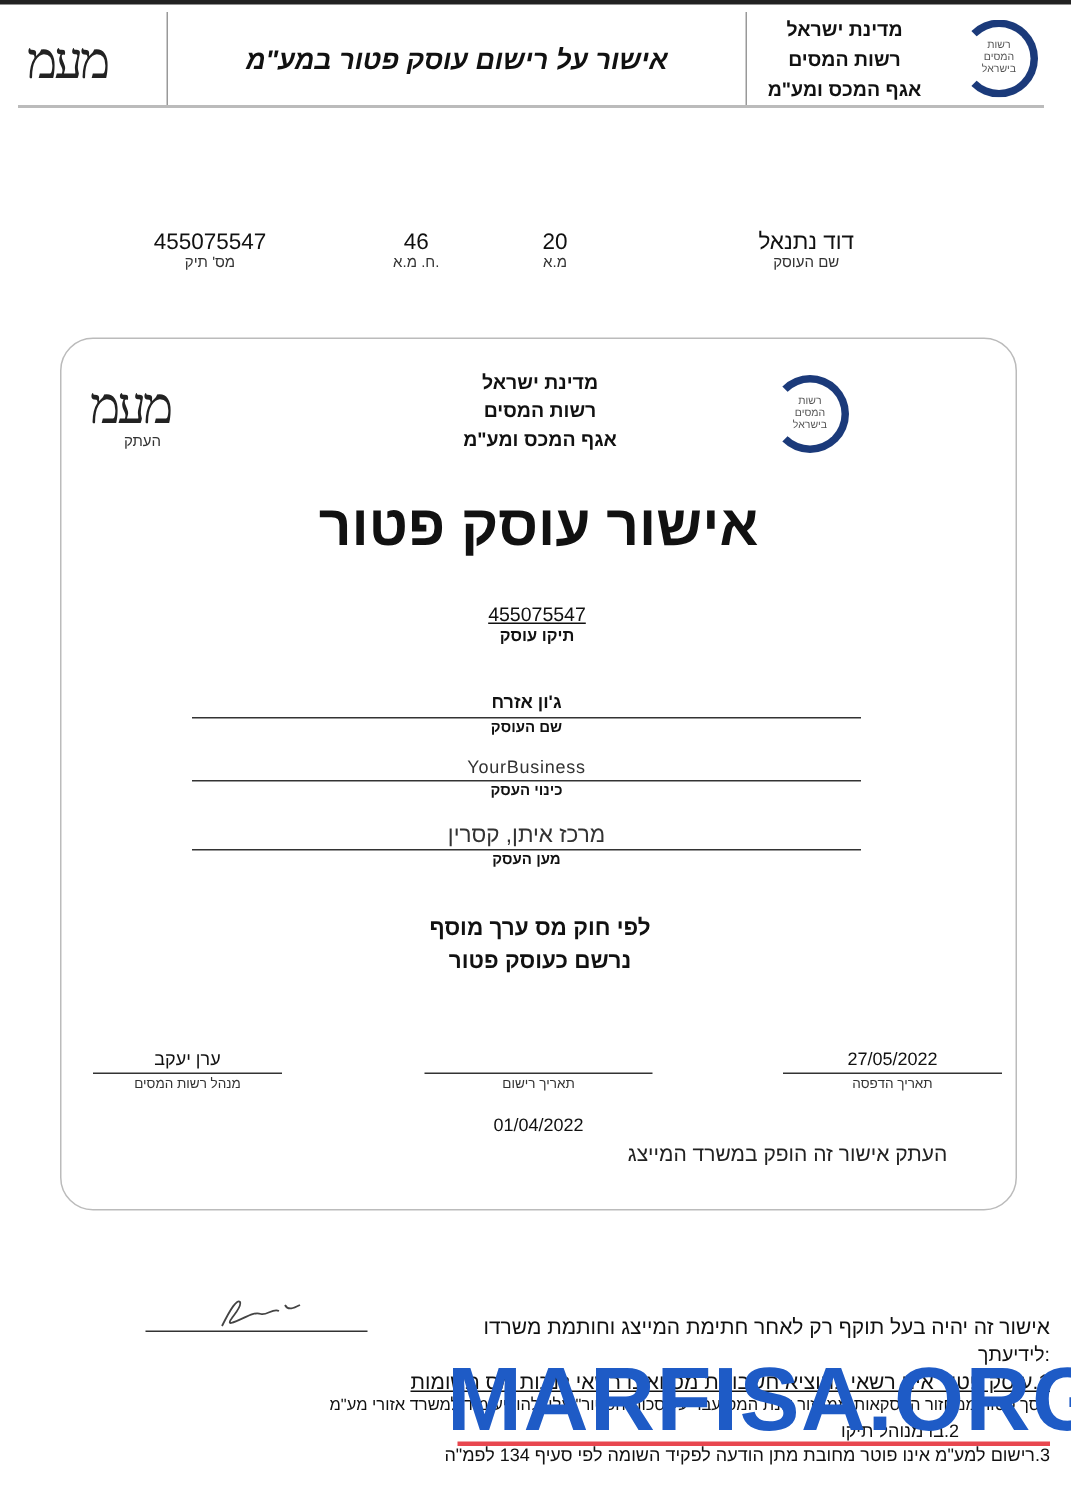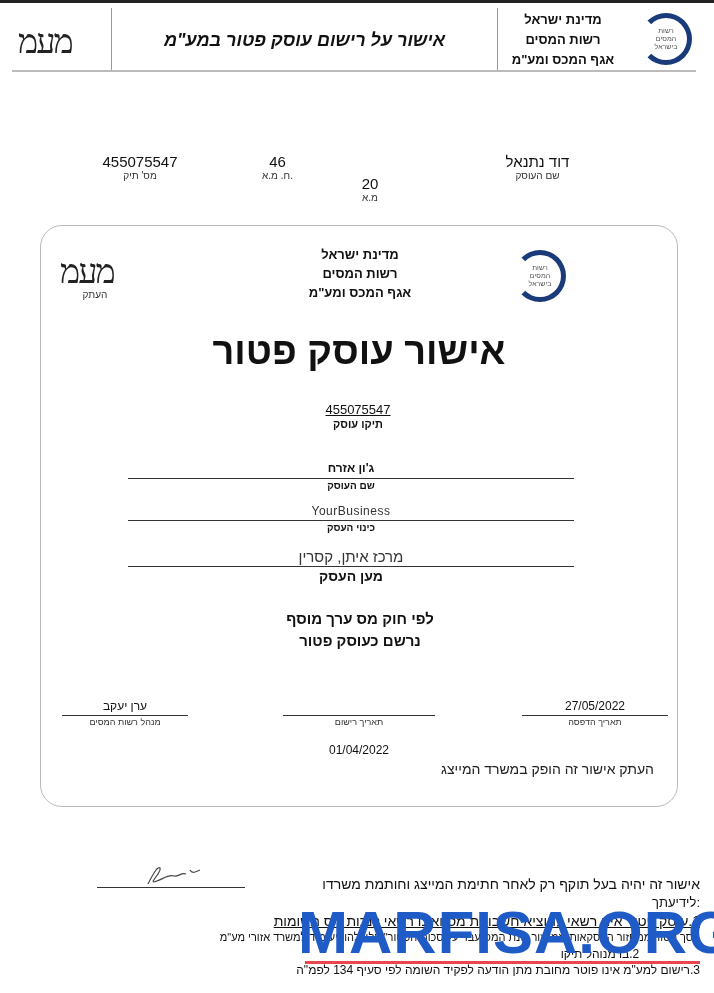--- a/index.html
+++ b/index.html
@@ -39,21 +39,21 @@
 <div class="abs hdr-line"></div>
 
 <div class="abs center" style="left:80px;top:153px;width:120px;">
   <div style="font-size:15px;">455075547</div>
   <div class="lbl rtl">מס' תיק</div>
 </div>
 <div class="abs center" style="left:240px;top:153px;width:75px;">
   <div style="font-size:15px;">46</div>
   <div class="lbl rtl">.ח. מ.א</div>
 </div>
-<div class="abs center" style="left:335px;top:153px;width:70px;margin-top:22px;">
+<div class="abs center" style="left:335px;top:153px;width:70px;">
   <div style="font-size:15px;">20</div>
   <div class="lbl rtl">מ.א</div>
 </div>
 <div class="abs rtl" style="left:480px;top:153px;width:115px;text-align:center;">
   <div style="font-size:15px;">דוד  נתנאל</div>
   <div class="lbl">שם העוסק</div>
 </div>
 
 <div class="abs card"></div>
 <div class="abs logo-mam" style="left:60px;top:254px;">מעמ</div>
@@ -75,40 +75,40 @@
 <div class="abs center rtl bold" style="left:128px;top:461px;width:446px;font-size:12px;">ג'ון אזרח</div>
 <div class="abs uline" style="left:128px;top:478px;width:446px;"></div>
 <div class="abs center rtl bold" style="left:128px;top:480px;width:446px;font-size:10px;">שם העוסק</div>
 
 <div class="abs center" style="left:128px;top:504px;width:446px;font-size:12px;color:#333;letter-spacing:0.5px;">YourBusiness</div>
 <div class="abs uline" style="left:128px;top:520px;width:446px;"></div>
 <div class="abs center rtl bold" style="left:128px;top:522px;width:446px;font-size:10px;">כינוי העסק</div>
 
 <div class="abs center rtl" style="left:128px;top:548px;width:446px;font-size:15px;color:#333;">מרכז איתן, קסרין</div>
 <div class="abs uline" style="left:128px;top:566px;width:446px;"></div>
-<div class="abs center rtl bold" style="left:128px;top:568px;width:446px;font-size:14px;">מען העסק</div>
+<div class="abs center rtl bold" style="left:128px;top:568px;width:446px;font-size:10px;">מען העסק</div>
 
 <div class="abs center rtl bold" style="left:200px;top:608px;width:320px;font-size:15px;line-height:22px;">
   <div>לפי חוק מס ערך מוסף</div>
   <div>נרשם כעוסק פטור</div>
 </div>
 
 <div class="abs center rtl" style="left:62px;top:699px;width:126px;font-size:12px;">ערן יעקב</div>
 <div class="abs uline" style="left:62px;top:715px;width:126px;"></div>
 <div class="abs center rtl" style="left:62px;top:717px;width:126px;font-size:9px;color:#333;">מנהל רשות המסים</div>
 
 <div class="abs center" style="left:283px;top:699px;width:152px;font-size:12px;margin-top:44px;">01/04/2022</div>
 <div class="abs uline" style="left:283px;top:715px;width:152px;"></div>
 <div class="abs center rtl" style="left:283px;top:717px;width:152px;font-size:9px;color:#333;">תאריך רישום</div>
 
 <div class="abs center" style="left:522px;top:699px;width:146px;font-size:12px;">27/05/2022</div>
 <div class="abs uline" style="left:522px;top:715px;width:146px;"></div>
 <div class="abs center rtl" style="left:522px;top:717px;width:146px;font-size:9px;color:#333;">תאריך הדפסה</div>
 
-<div class="abs rtl" style="left:364px;top:761px;width:290px;text-align:right;font-size:14px;color:#222;">העתק אישור זה הופק במשרד המייצג</div>
+<div class="abs rtl" style="left:380px;top:761px;width:290px;text-align:center;font-size:14px;color:#222;">העתק אישור זה הופק במשרד המייצג</div>
 
 <div class="abs" style="left:140px;top:862px;width:70px;height:26px;">
   <svg width="70" height="26" viewBox="0 0 70 26">
       <path d="M8 22 C14 10,18 4,20 6 C22 10,10 20,14 20 C22 18,28 12,34 14 C38 15,42 10,46 12 M50 8 C52 12,56 10,60 8" stroke="#444" stroke-width="1.2" fill="none"></path>
     </svg>
 </div>
 <div class="abs uline" style="left:97px;top:887px;width:148px;"></div>
 <div class="abs rtl" style="left:265px;top:876px;width:435px;text-align:right;font-size:14px;">אישור זה יהיה  בעל תוקף רק לאחר חתימת המייצג וחותמת משרדו</div>
 <div class="abs rtl" style="left:500px;top:895px;width:200px;text-align:right;font-size:13px;">:לידיעתך</div>
 <div class="abs rtl" style="left:200px;top:913px;width:500px;text-align:right;font-size:14px;text-decoration:underline;">1.עוסק פטור אינו רשאי להוציא חשבונית מס ואינו רשאי לנכות מס תשומות</div>

